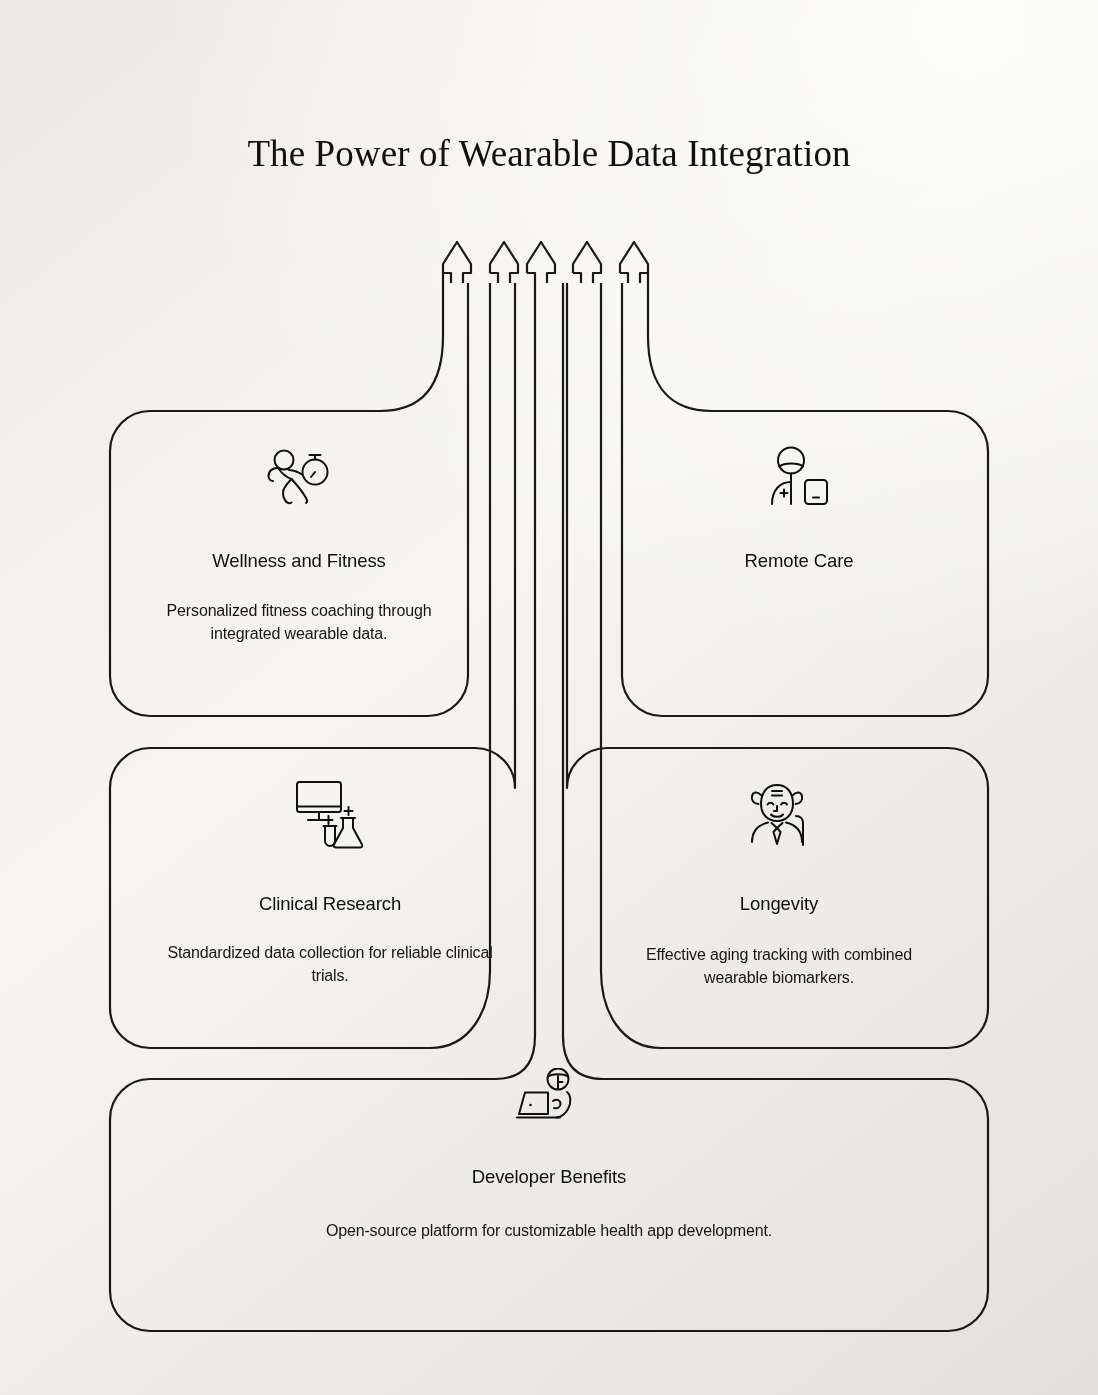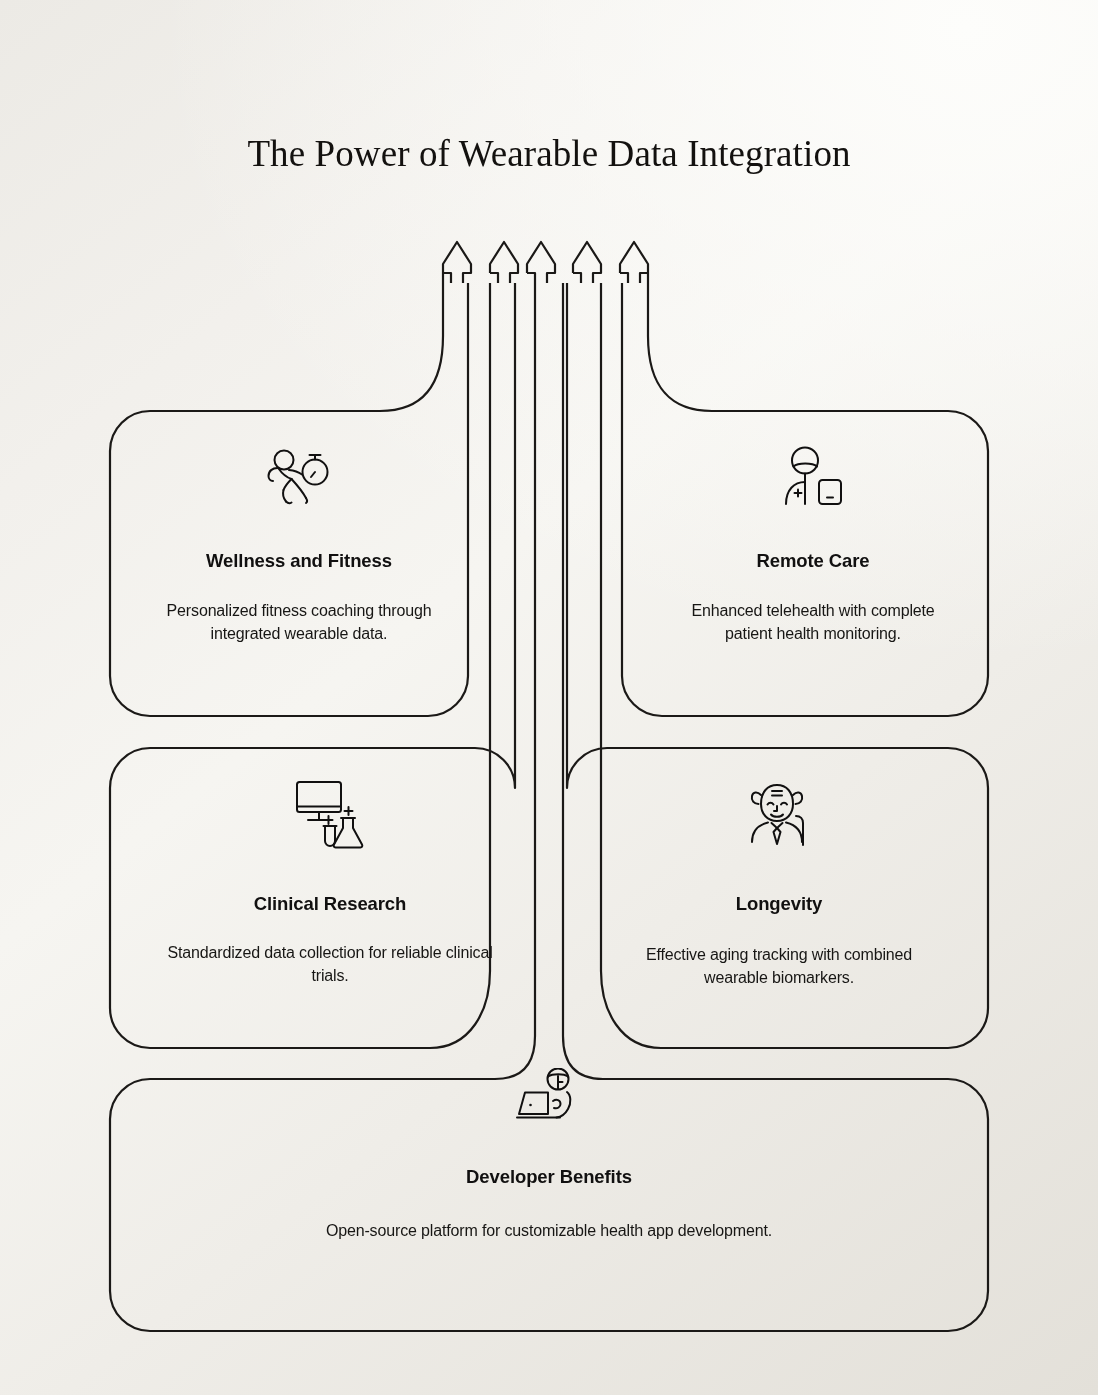--- a/index.html
+++ b/index.html
@@ -57,39 +57,39 @@
     flex-direction: column;
     align-items: center;
   }
 
   .card-icon {
     display: block;
   }
 
   .card-title {
     font-size: 18.5px;
-    font-weight: 700;
+    font-weight: 400;
     color: #111010;
     letter-spacing: -0.1px;
     text-align: left;
     line-height: 1.25;
   }
 
   .card-desc {
     font-size: 16px;
     font-weight: 400;
     color: #171614;
     text-align: center;
     line-height: 1.42;
     letter-spacing: -0.15px;
   }
 
   
   #card-wellness   { left: 110px; top: 375px;  width: 378px; height: 305px; }
-  #card-remote     { left: 624px; top: 375px;  width: 378px; height: 305px; }
+  #card-remote     { left: 610px; top: 375px;  width: 378px; height: 305px; }
   #card-clinical   { left: 110px; top: 712px;  width: 440px; height: 300px; }
   #card-longevity  { left: 570px; top: 712px;  width: 418px; height: 300px; }
   #card-developer  { left: 110px; top: 990px; width: 878px; height: 252px; }
 
   #card-wellness  .card-icon  { margin-top: 35px; }
   #card-wellness  .card-title { margin-top: 33px; }
   #card-wellness  .card-desc  { margin-top: 28px; width: 300px; }
 
   #card-remote    .card-icon  { margin-top: 35px; }
   #card-remote    .card-title { margin-top: 33px; }
@@ -227,21 +227,20 @@
 
         <path d="M20.5 47 L27.5 47"></path>
         <path d="M24 43.5 L24 50.5"></path>
 
         <rect x="45" y="34" width="22" height="24" rx="3.5"></rect>
 
         <path d="M53 51.5 L59 51.5"></path>
       </svg>
     </span>
     <div class="card-title">Remote Care</div>
-    <div class="card-desc">Enhanced telehealth with complete patient health monitoring.</div>
   </div>
 
   <div class="card" id="card-longevity">
     <span class="card-icon">
       <svg width="76" height="72" viewBox="0 0 76 72" fill="none" stroke="#111010" stroke-width="2" stroke-linecap="round" stroke-linejoin="round">
 
         <path d="M20 26 C20 14 26.5 7 36 7 C45.5 7 52 14 52 26 C52 36 45.5 43 36 43 C26.5 43 20 36 20 26Z"></path>
 
         <path d="M20 17 C16 13 12 14 11 18 C10 22.5 13 26 17.5 26"></path>
 

